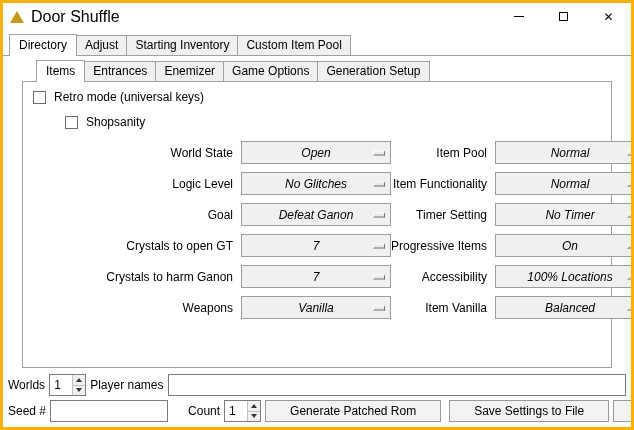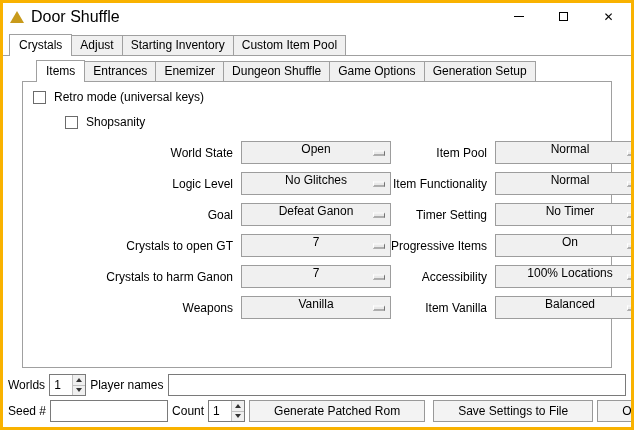--- a/index.html
+++ b/index.html
@@ -40,21 +40,21 @@
   .cbbox{width:13px;height:13px;border:1px solid #6b6b6b;background:#fff;margin-right:8px;flex:none;}
 
   .settings{display:flex;margin-top:12px;}
   .scol-left{width:358px;flex:none;}
   .scol-right{flex:1;}
   .srow{display:flex;align-items:center;margin-bottom:8px;height:23px;}
   .slabel{text-align:right;margin-right:8px;white-space:nowrap;}
   .scol-left .slabel{width:200px;flex:none;}
   .scol-right .slabel{flex:1;}
   .dd{position:relative;width:150px;height:23px;flex:none;background:var(--btnface);
-      border:1px solid #9d9d9d;display:flex;align-items:flex-start;justify-content:center;}
+      border:1px solid #9d9d9d;display:flex;align-items:center;justify-content:center;font-style:italic;}
   .dd-ind{position:absolute;right:5px;top:50%;transform:translateY(-50%);width:12px;height:5px;
       background:#e9e9e9;border-top:1px solid #fff;border-left:1px solid #fff;
       border-right:1px solid #737373;border-bottom:1px solid #737373;}
 
   .bottom-row{position:absolute;left:5px;right:5px;display:flex;align-items:center;gap:4px;}
   .row-worlds{bottom:31px;height:22px;}
   .row-seed{bottom:5px;height:22px;}
   .lbl{white-space:nowrap;}
   .entry{height:22px;border:1px solid #7a7a7a;background:#fff;font:inherit;padding:0 3px;cursor:text;}
   .grow{flex:1;min-width:0;}
@@ -87,32 +87,31 @@
           </div>
         <div class="win-btn">
             <span class="glyph-close">✕</span>
           </div>
       </div>
     </div>
 
     <div class="content">
 
       <div class="tabrow tabs1">
-        <div class="tab selected">Crystals</div>
+        <div class="tab selected">Directory</div>
         <div class="tab">Adjust</div>
         <div class="tab">Starting Inventory</div>
         <div class="tab">Custom Item Pool</div>
       </div>
 
       <div class="nb1">
         <div class="tabrow tabs2">
           <div class="tab selected">Items</div>
           <div class="tab">Entrances</div>
           <div class="tab">Enemizer</div>
-          <div class="tab">Dungeon Shuffle</div>
           <div class="tab">Game Options</div>
           <div class="tab">Generation Setup</div>
         </div>
 
         <div class="pane2">
 
           <div class="cb">
             <span class="cbbox"></span>
             <span class="cblabel">Retro mode (universal keys)</span>
           </div>
@@ -230,21 +229,21 @@
               </span>
           </span>
         </div>
         <span class="lbl">Player names</span>
         <input class="entry grow" value="" style="">
       </div>
 
       <div class="bottom-row row-seed">
         <span class="lbl">Seed #</span>
         <input class="entry seed-entry" value="" style="">
-        <span class="lbl" style="margin-left:0;">Count</span>
+        <span class="lbl" style="margin-left:16px;">Count</span>
         <div class="spin">
           <span class="spin-val">1</span>
           <span class="spin-btns">
             <span class="spin-btn">
                 <span class="tri-up"></span>
               </span>
             <span class="spin-btn">
                 <span class="tri-down"></span>
               </span>
           </span>

